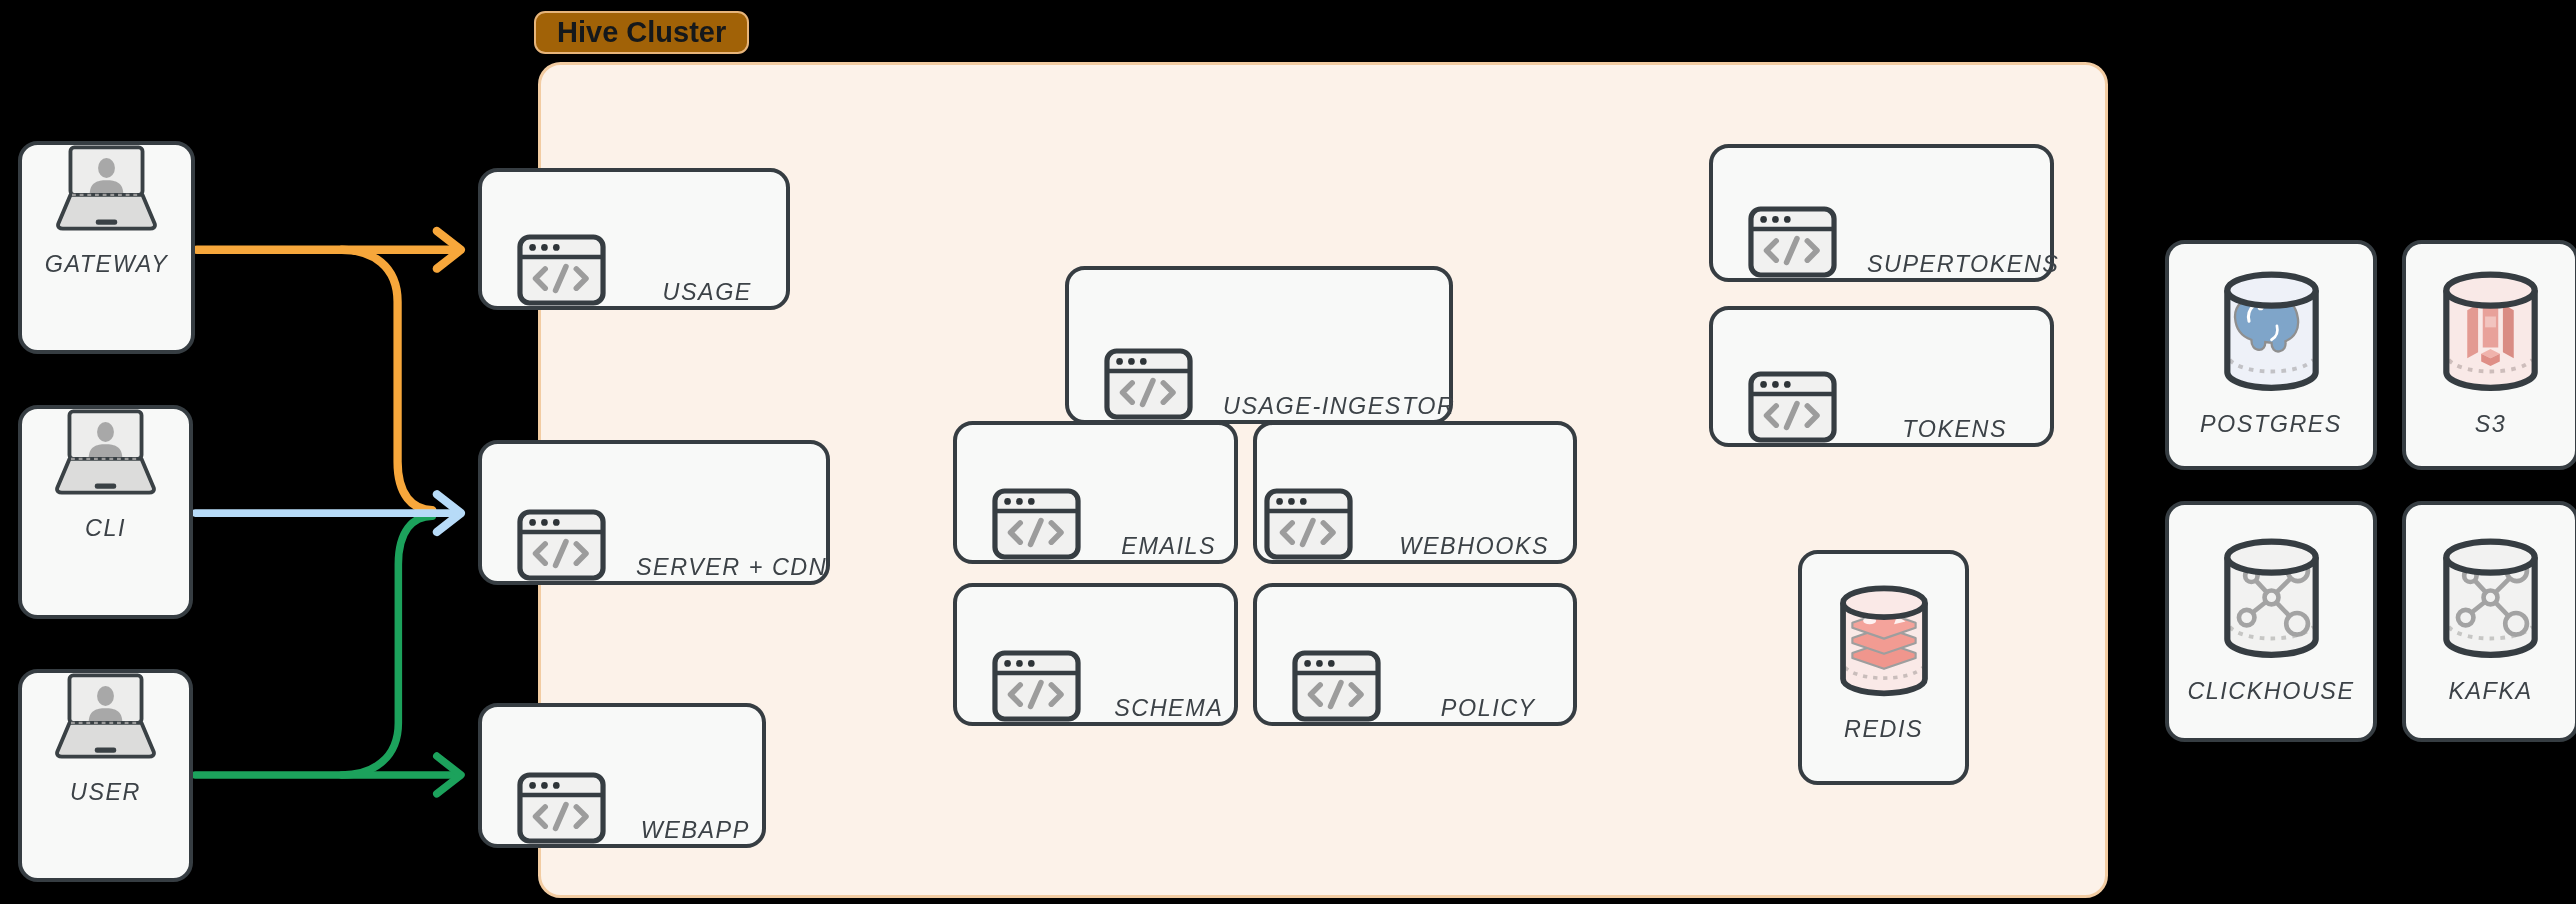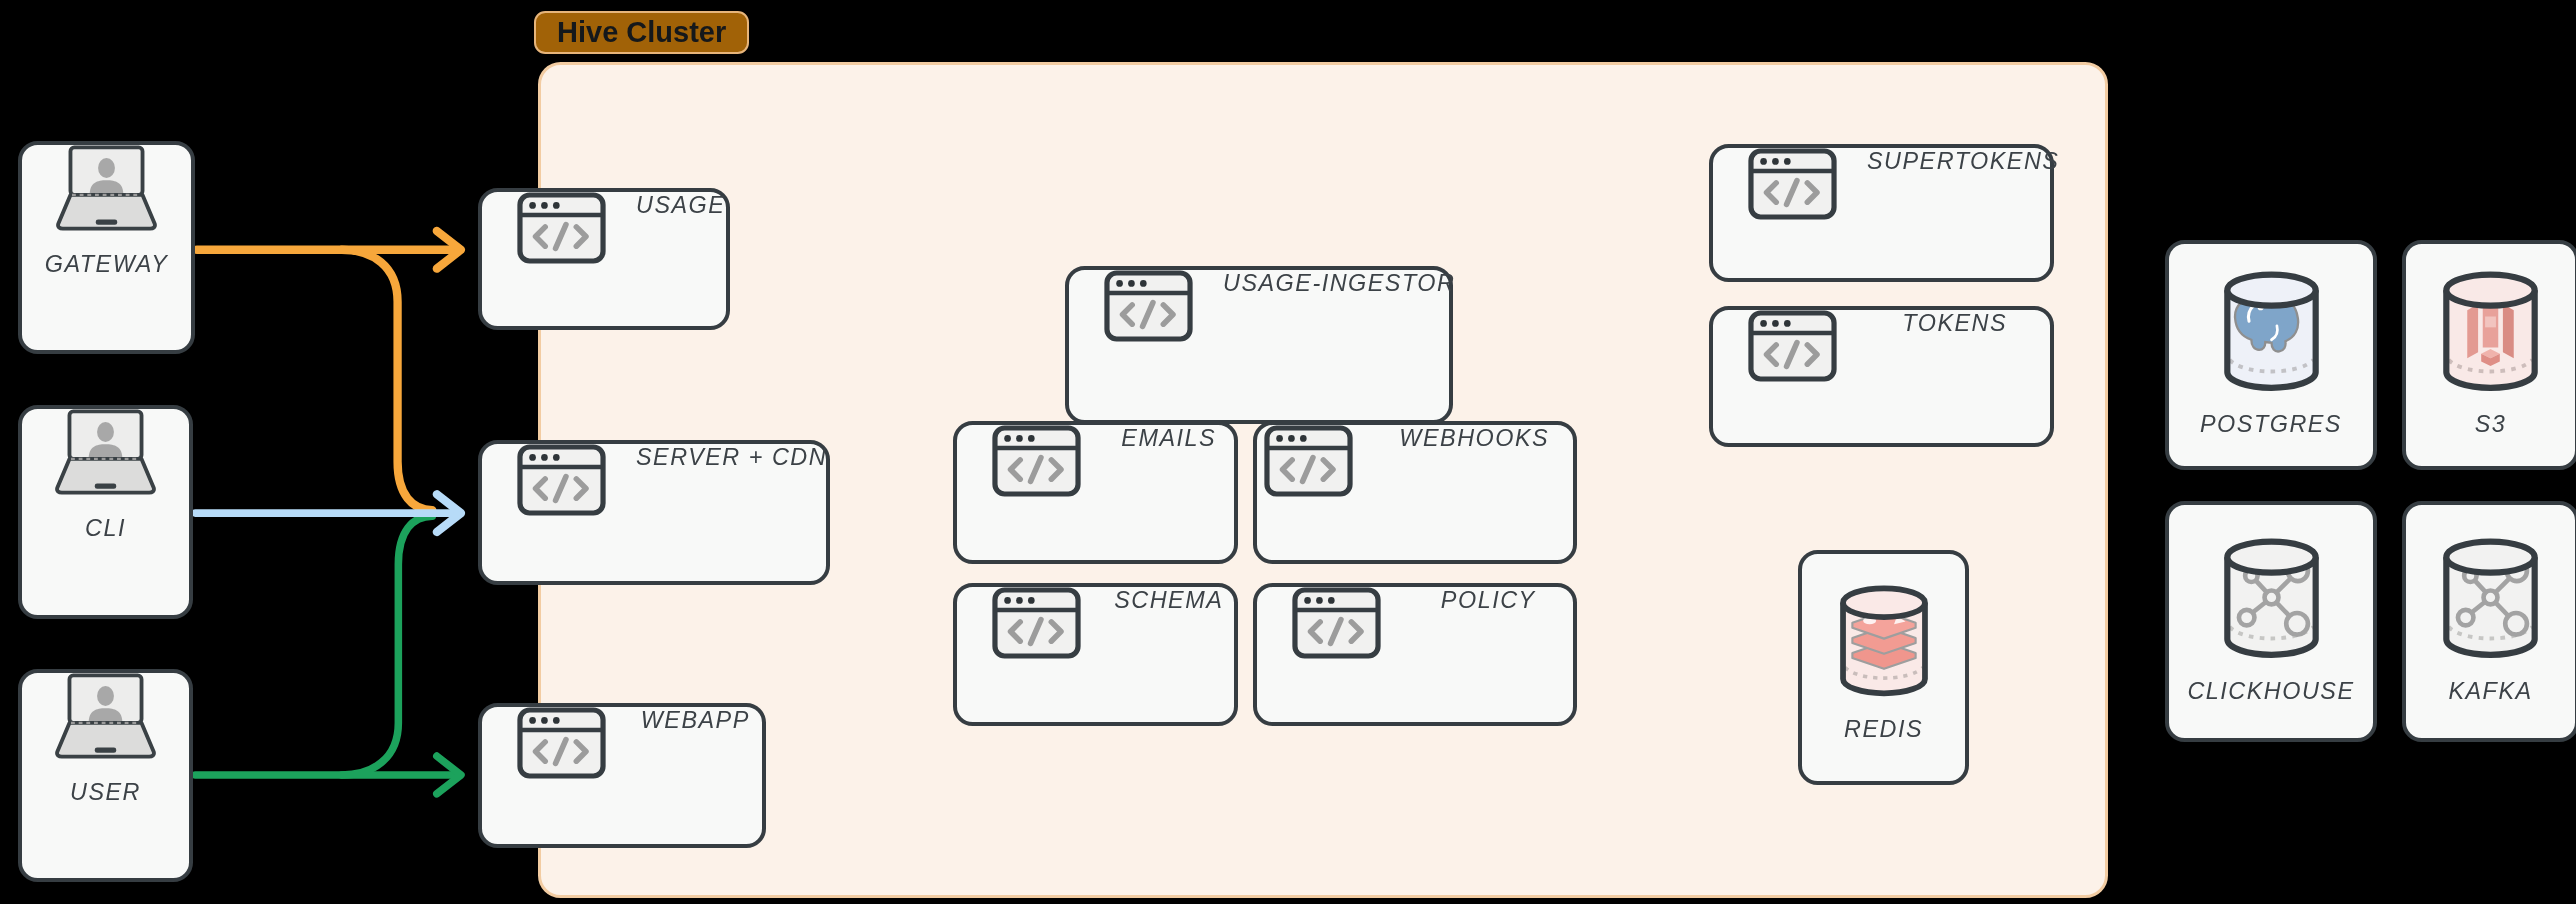--- a/index.html
+++ b/index.html
@@ -14,32 +14,32 @@
   
   #edges{position:absolute;left:0;top:0;z-index:2;}
   
   .node{position:absolute;background:#F8F9F8;border:4.5px solid #363D42;border-radius:19.6px;
         z-index:3;display:flex;box-sizing:border-box;}
   .nlabel{font-style:italic;font-size:23.4px;letter-spacing:1.5px;color:#3C4247;white-space:nowrap;}
   
   .client{flex-direction:column;align-items:center;justify-content:flex-start;}
   .client .icon-laptop{width:115px;height:86px;margin-bottom:19.6px;}
   
-  .service{flex-direction:row;align-items:flex-start;padding-left:35px;gap:30px;}
+  .service{flex-direction:row;align-items:flex-end;padding-left:35px;gap:30px;}
   .service .icon-codewin{width:89px;height:72px;flex:none;}
   .service .nlabel{flex:1;text-align:center;padding-right:7.5px;}
   
   .db{flex-direction:column;align-items:center;padding-top:26px;}
   .db .icon-cyl{width:113px;height:124px;margin-bottom:16.6px;}
   .db.small .icon-cyl{width:104px;height:115px;}
   
   #node-gateway{left:18px;top:141px;width:177px;height:213px;}
   #node-cli{left:18px;top:405px;width:175px;height:214px;}
   #node-user{left:18px;top:669px;width:175px;height:213px;}
-  #node-usage{left:478px;top:188px;width:252px;height:142px;}
+  #node-usage{left:478px;top:168px;width:312px;height:142px;}
   #node-server_cdn{left:478px;top:440px;width:352px;height:145px;}
   #node-webapp{left:478px;top:703px;width:288px;height:145px;}
   #node-usage_ingestor{left:1065px;top:230px;width:388px;height:158px;margin-top:36px;}
   #node-emails{left:953px;top:421px;width:285px;height:143px;}
   #node-webhooks{left:1253px;top:421px;width:324px;height:143px;padding-left:7px;}
   #node-schema{left:953px;top:583px;width:285px;height:143px;}
   #node-policy{left:1253px;top:583px;width:324px;height:143px;}
   #node-supertokens{left:1709px;top:144px;width:345px;height:138px;}
   #node-tokens{left:1709px;top:306px;width:345px;height:141px;}
   #node-redis{left:1798px;top:550px;width:171px;height:235px;padding-top:30px;}

